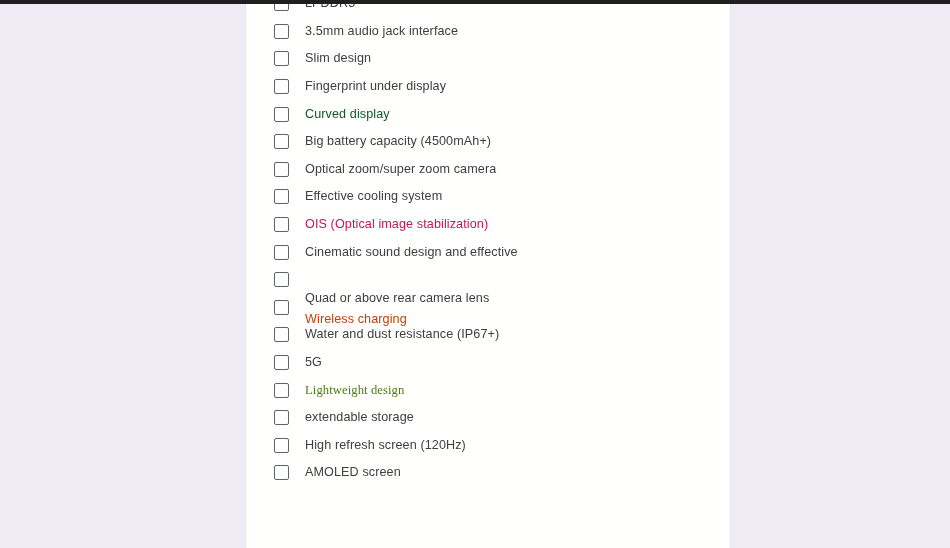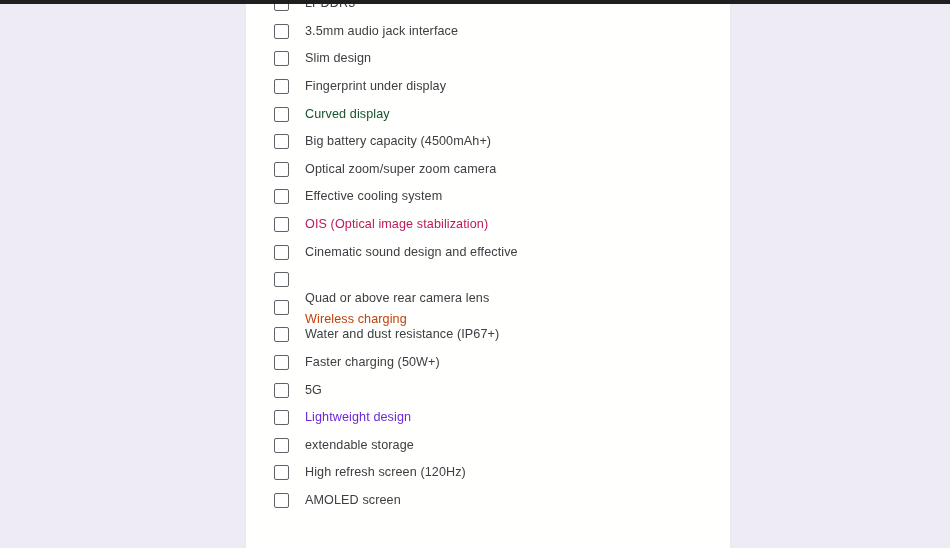--- a/index.html
+++ b/index.html
@@ -141,29 +141,25 @@
       <div class="checkbox-row">
         <span class="checkbox-box" style="border-color: rgb(95, 99, 104);"></span>
         <span class="checkbox-label" style="color: #c2410c; margin-top: 24px;">Wireless charging</span>
       </div>
       <div class="checkbox-row">
         <span class="checkbox-box" style="border-color: rgb(95, 99, 104);"></span>
         <span class="checkbox-label" style="color: rgb(60, 64, 67);">Water and dust resistance (IP67+)</span>
       </div>
       <div class="checkbox-row">
         <span class="checkbox-box" style="border-color: rgb(95, 99, 104);"></span>
-        <span class="checkbox-label" style="color: rgb(60, 64, 67);">Faster charging (50W+)</span>
-      </div>
-      <div class="checkbox-row">
-        <span class="checkbox-box" style="border-color: rgb(95, 99, 104);"></span>
         <span class="checkbox-label" style="color: rgb(60, 64, 67);">5G</span>
       </div>
       <div class="checkbox-row">
         <span class="checkbox-box" style="border-color: rgb(95, 99, 104);"></span>
-        <span class="checkbox-label" style="color: #6d28d9;">Lightweight design</span>
+        <span class="checkbox-label" style="color: #4d7c0f; font-family: Liberation Serif, serif;">Lightweight design</span>
       </div>
       <div class="checkbox-row">
         <span class="checkbox-box" style="border-color: rgb(95, 99, 104);"></span>
         <span class="checkbox-label" style="color: rgb(60, 64, 67);">extendable storage</span>
       </div>
       <div class="checkbox-row">
         <span class="checkbox-box" style="border-color: rgb(95, 99, 104);"></span>
         <span class="checkbox-label" style="color: rgb(60, 64, 67);">High refresh screen (120Hz)</span>
       </div>
       <div class="checkbox-row">

